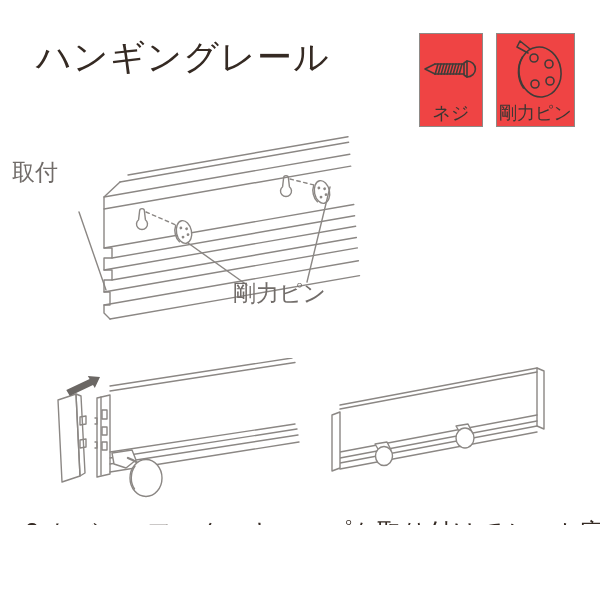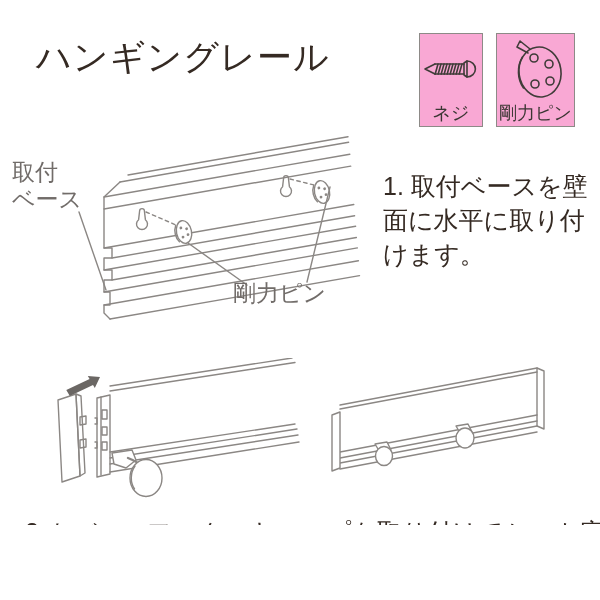--- a/index.html
+++ b/index.html
@@ -8,21 +8,21 @@
     font-family:"Liberation Sans","DejaVu Sans",sans-serif;
   }
   .abs{position:absolute;}
   .title{
     left:36px;top:34px;font-size:35px;letter-spacing:1px;color:#352a23;font-weight:500;
   }
   .legend{left:419px;top:33px;display:flex;gap:13px;}
   .legend .pbox{
     width:64px;height:94px;border:1.5px solid #8d8a87;box-sizing:border-box;
     display:flex;flex-direction:column;align-items:center;justify-content:flex-end;
-    padding-bottom:3px;background:#f9a8d4;
+    padding-bottom:3px;background:#ef4444;
   }
   .legend .pbox.wide{width:79px;}
   .legend .icon-wrap{flex:1;display:flex;align-items:center;justify-content:center;width:100%;}
   .legend .plabel{font-size:18px;color:#3b3633;white-space:nowrap;line-height:20px;}
   .gray-label{color:#716c69;font-size:23px;line-height:27px;white-space:nowrap;}
   .mount-base-label{left:12px;top:159px;}
   .pin-label{left:233px;top:280px;}
   .step-text{color:#352a23;font-size:25px;line-height:34px;white-space:nowrap;}
   .step1{left:383px;top:169px;}
   .step2{left:25px;top:515px;font-size:25px;}
@@ -118,31 +118,25 @@
 
     <g class="lineart" stroke-width="1.1">
       <path d="M79,77 L106,155"></path>
       <path d="M188,108 L247,150"></path>
       <path d="M330,52 L307,147"></path>
     </g>
   </svg>
 
   <div class="abs gray-label mount-base-label">
     <div>取付</div>
-    <div>ベース</div>
   </div>
   <div class="abs gray-label pin-label">
     <div>剛力ピン</div>
   </div>
 
-  <div class="abs step-text step1">
-    <div>1. 取付ベースを壁</div>
-    <div>面に水平に取り付</div>
-    <div>けます。</div>
-  </div>
 
   <svg class="abs" style="left:48px;top:358px" width="255" height="157" viewBox="0 0 255 157">
 
     <g class="lineart" fill="#ffffff">
       <polygon points="10,42 28,36 32,118 14,124"></polygon>
       <polygon points="28,36 33,38 37,115 32,118"></polygon>
       <polygon points="32,59 38,58 38,66 32,67"></polygon>
       <polygon points="32,82 38,81 38,89 32,90"></polygon>
     </g>
 

